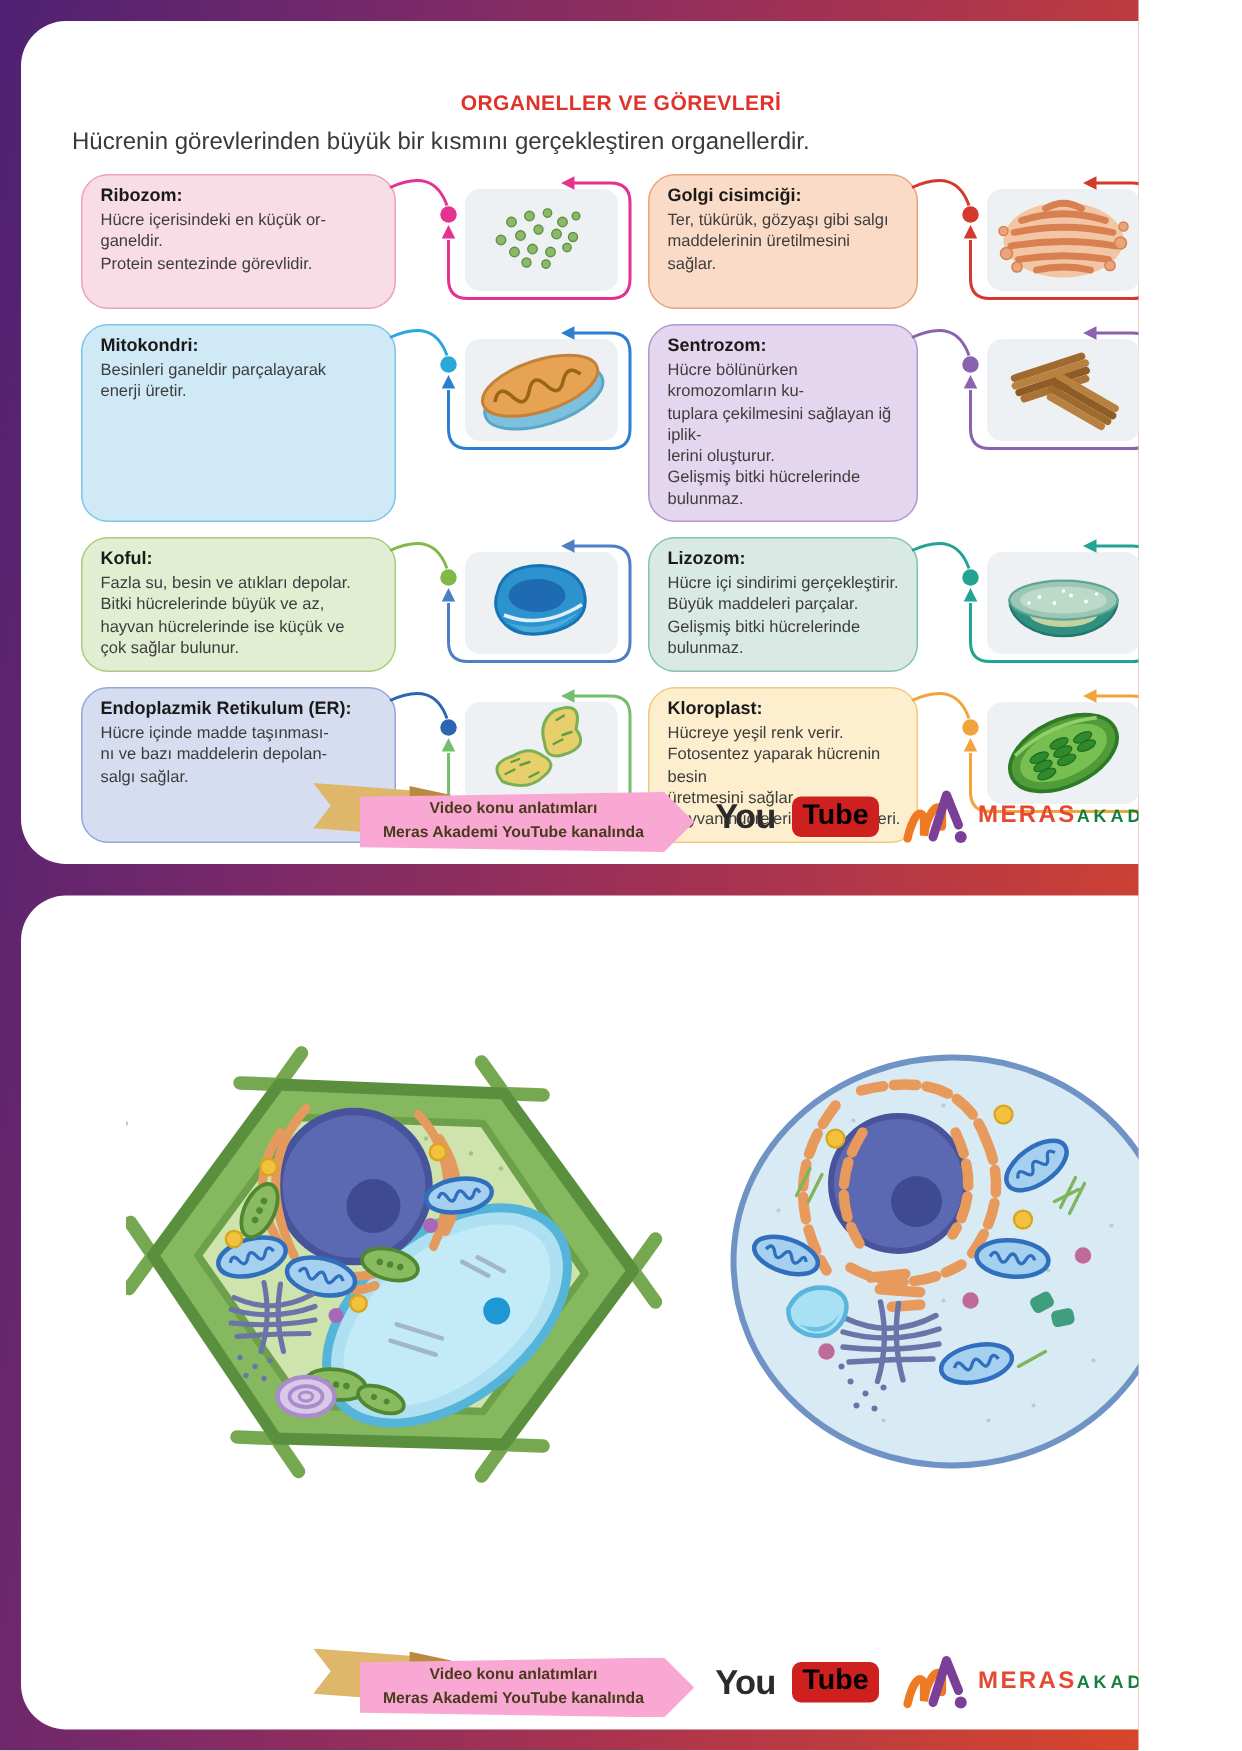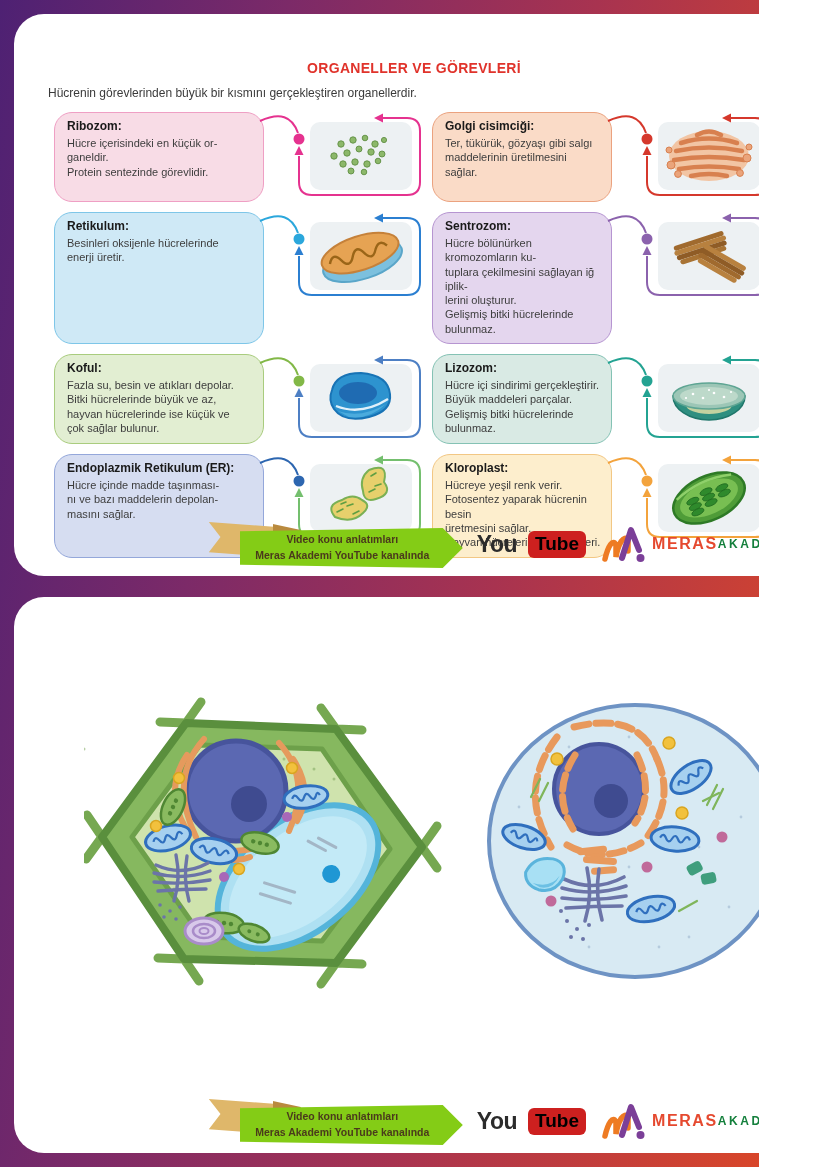--- a/index.html
+++ b/index.html
@@ -3,41 +3,41 @@
 <meta charset="utf-8">
 <style>
   html,body{margin:0;padding:0;}
   body{font-family:"Liberation Sans", sans-serif; -webkit-font-smoothing:antialiased;}
   .page{position:relative;width:759px;height:1167px;overflow:hidden;
         background:linear-gradient(100deg,#4e2173 0%,#7c2a68 30%,#a83350 62%,#d8462a 100%);}
   .card{position:absolute;left:14px;width:800px;background:#ffffff;border-radius:30px;box-sizing:border-box;}
   .card1{top:14px;height:562px;padding:46px 40px 0 40px;}
   .card2{top:597px;height:556px;}
   .doc-title{margin:0;text-align:center;font-size:14px;font-weight:bold;letter-spacing:.3px;color:#e0332b;}
-  .intro{margin:10px 0 10px -6px;font-size:12px;color:#3a3a3a;}
+  .intro{margin:10px 0 10px -6px;font-size:16px;color:#3a3a3a;}
   .org-grid{display:grid;grid-template-columns:372px 1fr;column-gap:6px;row-gap:8px;}
   .org-row{display:flex;align-items:stretch;position:relative;}
   .bubble{flex:1;margin-top:2px;background:var(--box-bg,#eee);border:1.5px solid var(--box-border,#ccc);
           border-radius:18px;padding:6px 10px 7px 12px;box-sizing:border-box;min-height:84px;}
   .bubble-title{font-size:12px;font-weight:bold;color:#1a1a1a;margin:0 0 3px 0;}
   .bubble-desc{font-size:11px;line-height:1.3;color:#3d3d3d;white-space:pre-line;margin:0;}
   .conn{width:168px;height:92px;flex:none;margin-left:-6px;}
   .conn .curve{stroke:var(--accent);stroke-width:2;fill:none;}
   .conn .dot{fill:var(--accent);}
   .conn .loop{stroke:var(--loop);stroke-width:2;fill:none;}
   .conn .arr{fill:var(--loop);}
   .conn .panel{fill:#edf1f3;}
   
   .footer{position:absolute;right:22px;bottom:8px;display:flex;align-items:center;gap:14px;}
   .ribbon{position:relative;width:252px;height:48px;}
   .ribbon-flag{position:absolute;left:-2px;top:2px;width:78px;height:36px;background:#dfb76a;
                clip-path:polygon(0 0,100% 16%,100% 100%,0 84%,15% 42%);}
   .ribbon-fold{position:absolute;left:62px;top:4px;width:28px;height:15px;background:#b98a3e;
                clip-path:polygon(0 0,100% 40%,100% 100%,0 70%);}
-  .ribbon-band{position:absolute;left:29px;top:8px;right:0;height:40px;background:#84cc16;
+  .ribbon-band{position:absolute;left:29px;top:8px;right:0;height:40px;background:#f9a8d4;
                clip-path:polygon(0 8%,91% 0%,100% 50%,91% 100%,0 92%);
                display:flex;flex-direction:column;justify-content:center;align-items:center;padding-right:18px;box-sizing:border-box;}
   .ribbon-band span{font-size:10.5px;font-weight:bold;color:#4a3a1c;line-height:1.5;white-space:nowrap;}
   .yt{display:flex;align-items:flex-end;}
   .yt-you{font-size:23px;font-weight:bold;color:#2b2b2b;letter-spacing:-.5px;}
   .yt-tube{font-size:19px;font-weight:bold;color:#000000;background:#cd201f;border-radius:6px;
            padding:2px 7px 3px 7px;margin-left:11px;}
   .meras{display:flex;align-items:center;gap:6px;}
   .meras-text{display:flex;flex-direction:row;line-height:1;}
   .meras-name{font-size:16px;font-weight:800;color:#e5492f;letter-spacing:1.6px;}
@@ -122,22 +122,22 @@
               <circle cx="-31" cy="18" r="3.4"></circle>
                 <circle cx="40" cy="-9" r="3"></circle>
                 <circle cx="-40" cy="-6" r="3"></circle>
             </g>
           </g>
         </svg>
       </div>
 
       <div class="org-row" style="--box-bg: #cfe9f6; --box-border: #7ec6e8; --accent: #2ba7dc; --loop: #2b7fd1;">
         <div class="bubble">
-          <p class="bubble-title">Retikulum:</p>
-          <p class="bubble-desc">Besinleri oksijenle hücrelerinde
+          <p class="bubble-title">Mitokondri:</p>
+          <p class="bubble-desc">Besinleri ganeldir parçalayarak
 enerji üretir.</p>
         </div>
         <svg class="conn" viewBox="0 0 168 92">
           <path class="curve" d="M2 11 C22 2 34 6 40 23"></path>
           <rect class="panel" x="52" y="12" width="102" height="68" rx="10"></rect>
           <circle class="dot" cx="41" cy="29" r="5.5"></circle>
           <polygon class="arr" points="36.5,45 45.5,45 41,36"></polygon>
           <path class="loop" d="M41 46 L41 72 Q41 85 54 85 L149 85 Q162 85 162 72 L162 21 Q162 8 149 8 L124 8"></path>
           <polygon class="arr" points="125,3.5 125,12.5 116,8"></polygon>
           <g transform="translate(103,46) rotate(-18)">
@@ -234,21 +234,21 @@
             </g>
           </g>
         </svg>
       </div>
 
       <div class="org-row" style="--box-bg: #d6ddf1; --box-border: #94a7da; --accent: #2d66b0; --loop: #74bf6e;">
         <div class="bubble">
           <p class="bubble-title">Endoplazmik Retikulum (ER):</p>
           <p class="bubble-desc">Hücre içinde madde taşınması-
 nı ve bazı maddelerin depolan-
-masını sağlar.</p>
+salgı sağlar.</p>
         </div>
         <svg class="conn" viewBox="0 0 168 92">
           <path class="curve" d="M2 11 C22 2 34 6 40 23"></path>
           <rect class="panel" x="52" y="12" width="102" height="68" rx="10"></rect>
           <circle class="dot" cx="41" cy="29" r="5.5"></circle>
           <polygon class="arr" points="36.5,45 45.5,45 41,36"></polygon>
           <path class="loop" d="M41 46 L41 72 Q41 85 54 85 L149 85 Q162 85 162 72 L162 21 Q162 8 149 8 L124 8"></path>
           <polygon class="arr" points="125,3.5 125,12.5 116,8"></polygon>
           <g transform="translate(103,46)">
             <path d="M8 -28 Q28 -36 23 -16 Q32 -4 15 1 Q3 5 2 -7 Q-2 -20 8 -28 Z" fill="#e7d06c" stroke="#7ab054" stroke-width="2"></path>

